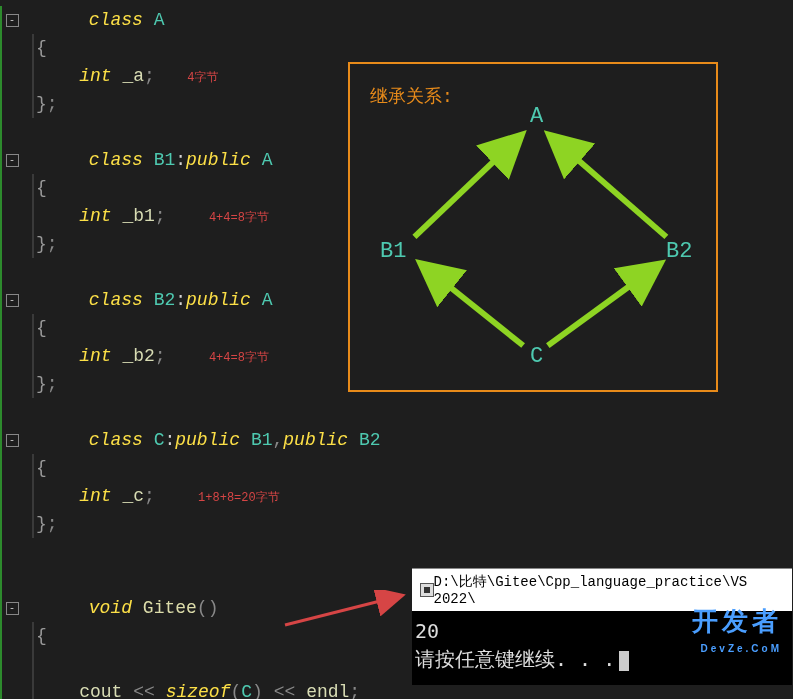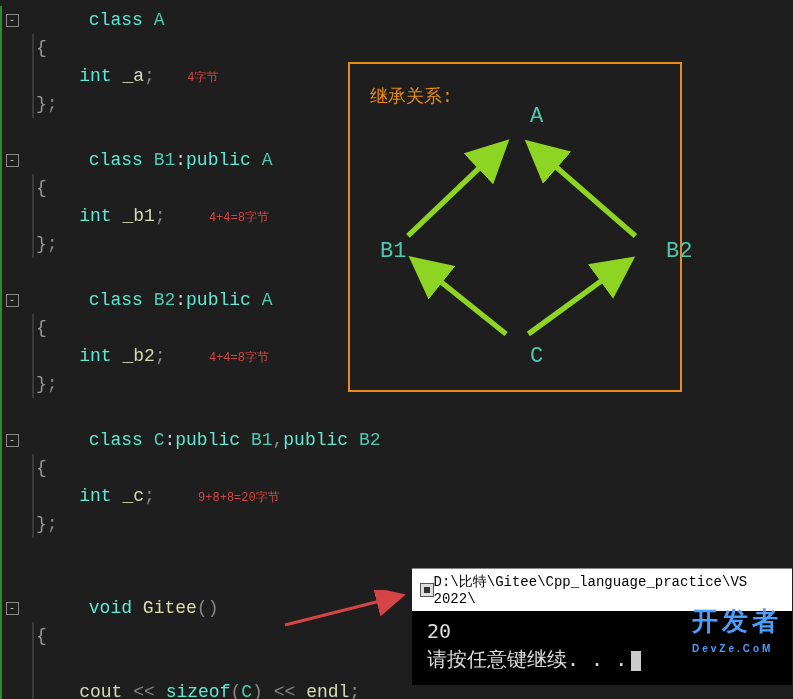--- a/index.html
+++ b/index.html
@@ -37,21 +37,21 @@
     width: 13px;
     height: 13px;
     border: 1px solid #888;
     font-size: 10px;
     line-height: 11px;
     text-align: center;
     color: #ccc;
     background: #1e1e1e;
   }
   .code { padding-left: 2px; }
-  .kw { color: #5eead4; }
+  .kw { color: #fde047; font-style: italic; }
   .type { color: #4ec9b0; }
   .ident { color: #d8dcb4; margin-top: 7px; }
   .punct { color: #d4d4d4; }
   .brace { color: #999; }
   .comma { color: #888; }
   .semi { color: #888; }
   .dim { color: #888; }
   .func { color: #dcdcaa; }
   .annot { color: #d64545; font-size: 12px; }
   .vrule {
@@ -61,21 +61,21 @@
     background: #3a3a3a;
     margin-left: 10px;
     vertical-align: middle;
   }
 
   
   .diagram {
     position: absolute;
     top: 62px;
     left: 348px;
-    width: 334px;
+    width: 370px;
     height: 330px;
     border: 2px solid #e88b1a;
     background: #1e1e1e;
   }
   .diagram-title {
     position: absolute;
     top: 20px;
     left: 20px;
     color: #e88b1a;
     font-size: 18px;
@@ -133,21 +133,21 @@
   .cicon::after {
     content: '';
     position: absolute;
     width: 6px; height: 6px;
     background: #333;
     top: 3px; left: 3px;
   }
   .console-body {
     color: #ddd;
     font-size: 20px;
-    padding: 6px 15px 12px;
+    padding: 6px 3px 12px;
     line-height: 28px;
     font-family: SimSun, 'NSimSun', Consolas, monospace;
     position: relative;
   }
   .caret {
     background: #ccc;
     display: inline-block;
     width: 10px;
     height: 20px;
     vertical-align: text-bottom;
@@ -161,20 +161,21 @@
     color: #4a9eff;
     letter-spacing: 4px;
     font-size: 26px;
     font-weight: bold;
   }
   .watermark-sub {
     font-size: 10px;
     color: #4a9eff;
     letter-spacing: 3px;
     display: block;
+    text-align: right;
   }
 </style>
 </head>
 <body>
 
 <div class="editor">
 
   <div class="line">
     <span class="gutter"><span class="fold">-</span></span>
     <span class="code">
@@ -243,21 +244,21 @@
     <span class="code">
       <span class="kw">class </span><span class="type">C</span><span class="punct">:</span><span class="kw">public </span><span class="type">B1</span><span class="comma">,</span><span class="kw">public </span><span class="type">B2</span>
     </span>
   </div>
   <div class="line">
     <span class="gutter"></span><span class="vrule"></span>
     <span class="code brace">{</span>
   </div>
   <div class="line">
     <span class="gutter"></span><span class="vrule"></span>
-    <span class="code">    <span class="kw">int </span><span class="ident">_c</span><span class="semi">;</span>    <span class="annot">9+8+8=20字节</span></span>
+    <span class="code">    <span class="kw">int </span><span class="ident">_c</span><span class="semi">;</span>    <span class="annot">1+8+8=20字节</span></span>
   </div>
   <div class="line">
     <span class="gutter"></span><span class="vrule"></span>
     <span class="code"><span class="brace">}</span><span class="semi">;</span></span>
   </div>
   <div class="line"><span class="gutter"></span></div>
   <div class="line"><span class="gutter"></span></div>
 
   <div class="line">
     <span class="gutter"><span class="fold">-</span></span>

